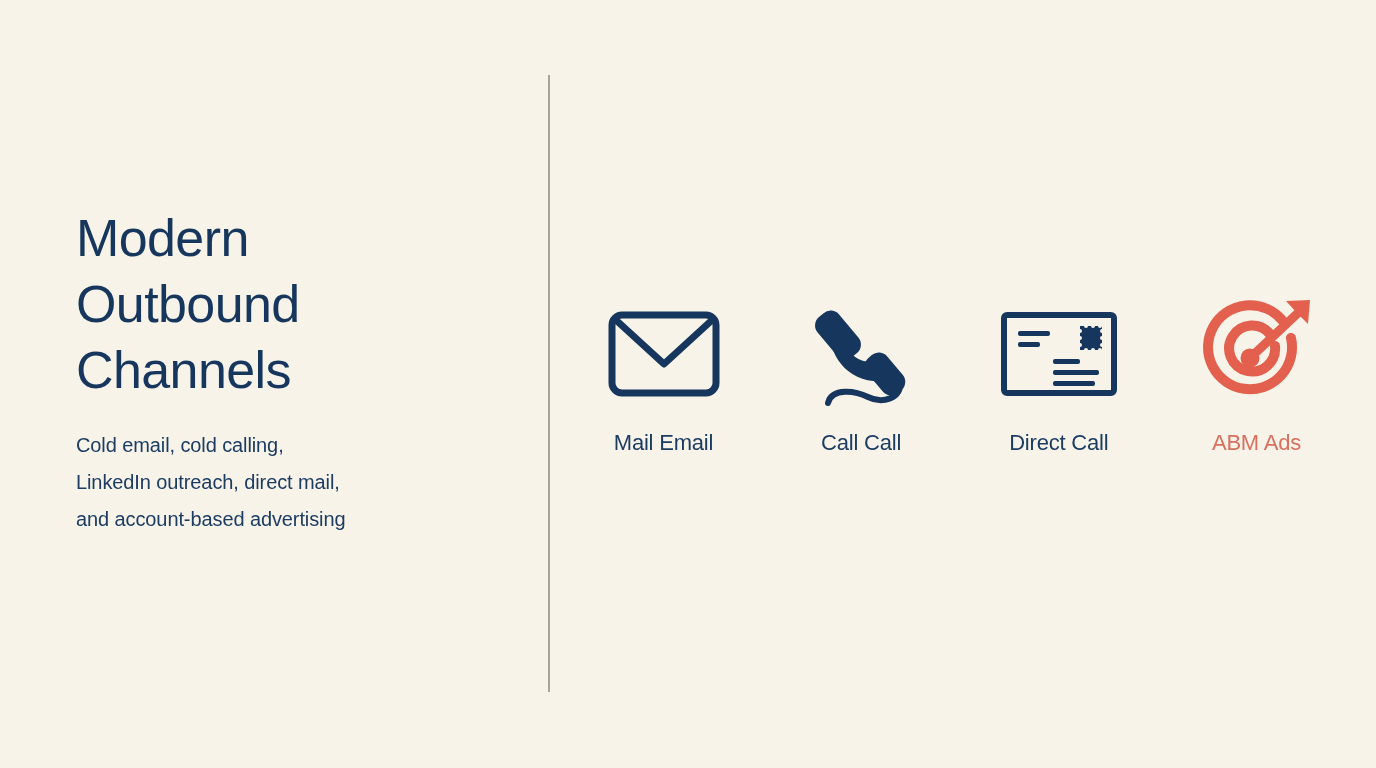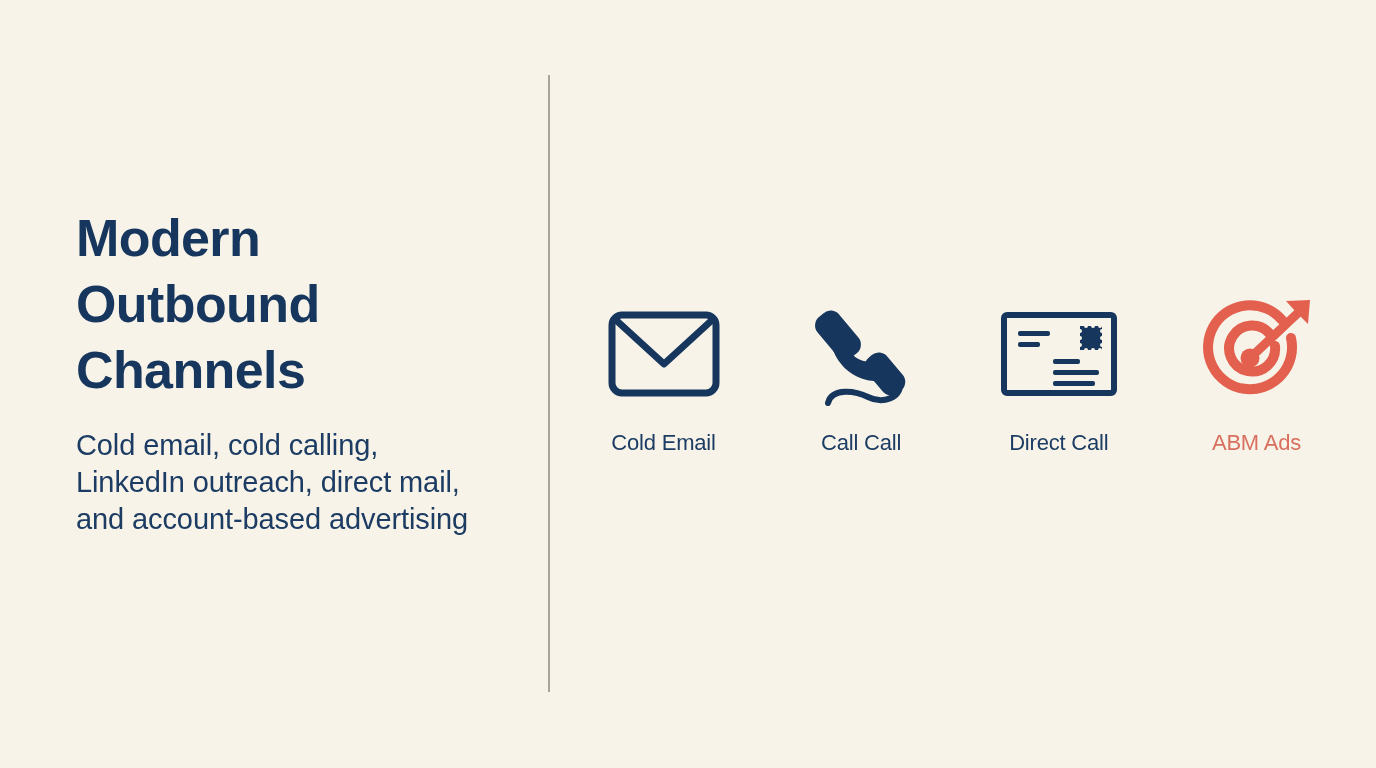--- a/index.html
+++ b/index.html
@@ -22,29 +22,29 @@
 
   
   .left-panel {
     position: absolute;
     left: 76px;
     top: 205px;
     width: 420px;
   }
   .slide-title {
     font-size: 52px;
-    font-weight: 700;
+    font-weight: 400;
     line-height: 66px;
     color: #16365d;
     letter-spacing: -0.6px;
     margin: 0;
     white-space: pre-line;
   }
   .slide-subtitle {
-    font-size: 29px;
+    font-size: 20px;
     font-weight: 400;
     line-height: 37px;
     color: #1c3c63;
     letter-spacing: -0.1px;
     margin: 24px 0 0 0;
     white-space: pre-line;
   }
 
   
   .divider {
@@ -109,21 +109,21 @@
 
   <div class="channels">
 
     <div class="channel">
       <div class="channel-icon">
         <svg width="112" height="86" viewBox="0 0 112 86" aria-hidden="true">
           <rect x="4" y="4" width="104" height="78" rx="10" ry="10" fill="none" stroke="#16365d" stroke-width="7"></rect>
           <path d="M9 10 L56 53 L103 10" fill="none" stroke="#16365d" stroke-width="7" stroke-linecap="round" stroke-linejoin="round"></path>
         </svg>
       </div>
-      <div class="channel-label">Cold Email</div>
+      <div class="channel-label">Mail Email</div>
     </div>
 
     <div class="channel">
       <div class="channel-icon">
         <svg width="110" height="110" viewBox="0 0 110 110" aria-hidden="true">
           <g fill="#16365d">
 
             <rect x="18" y="10" width="28" height="52" rx="11" ry="11" transform="rotate(-40 32 36)"></rect>
 
             <rect x="66" y="52" width="26" height="46" rx="11" ry="11" transform="rotate(-40 79 75)"></rect>

